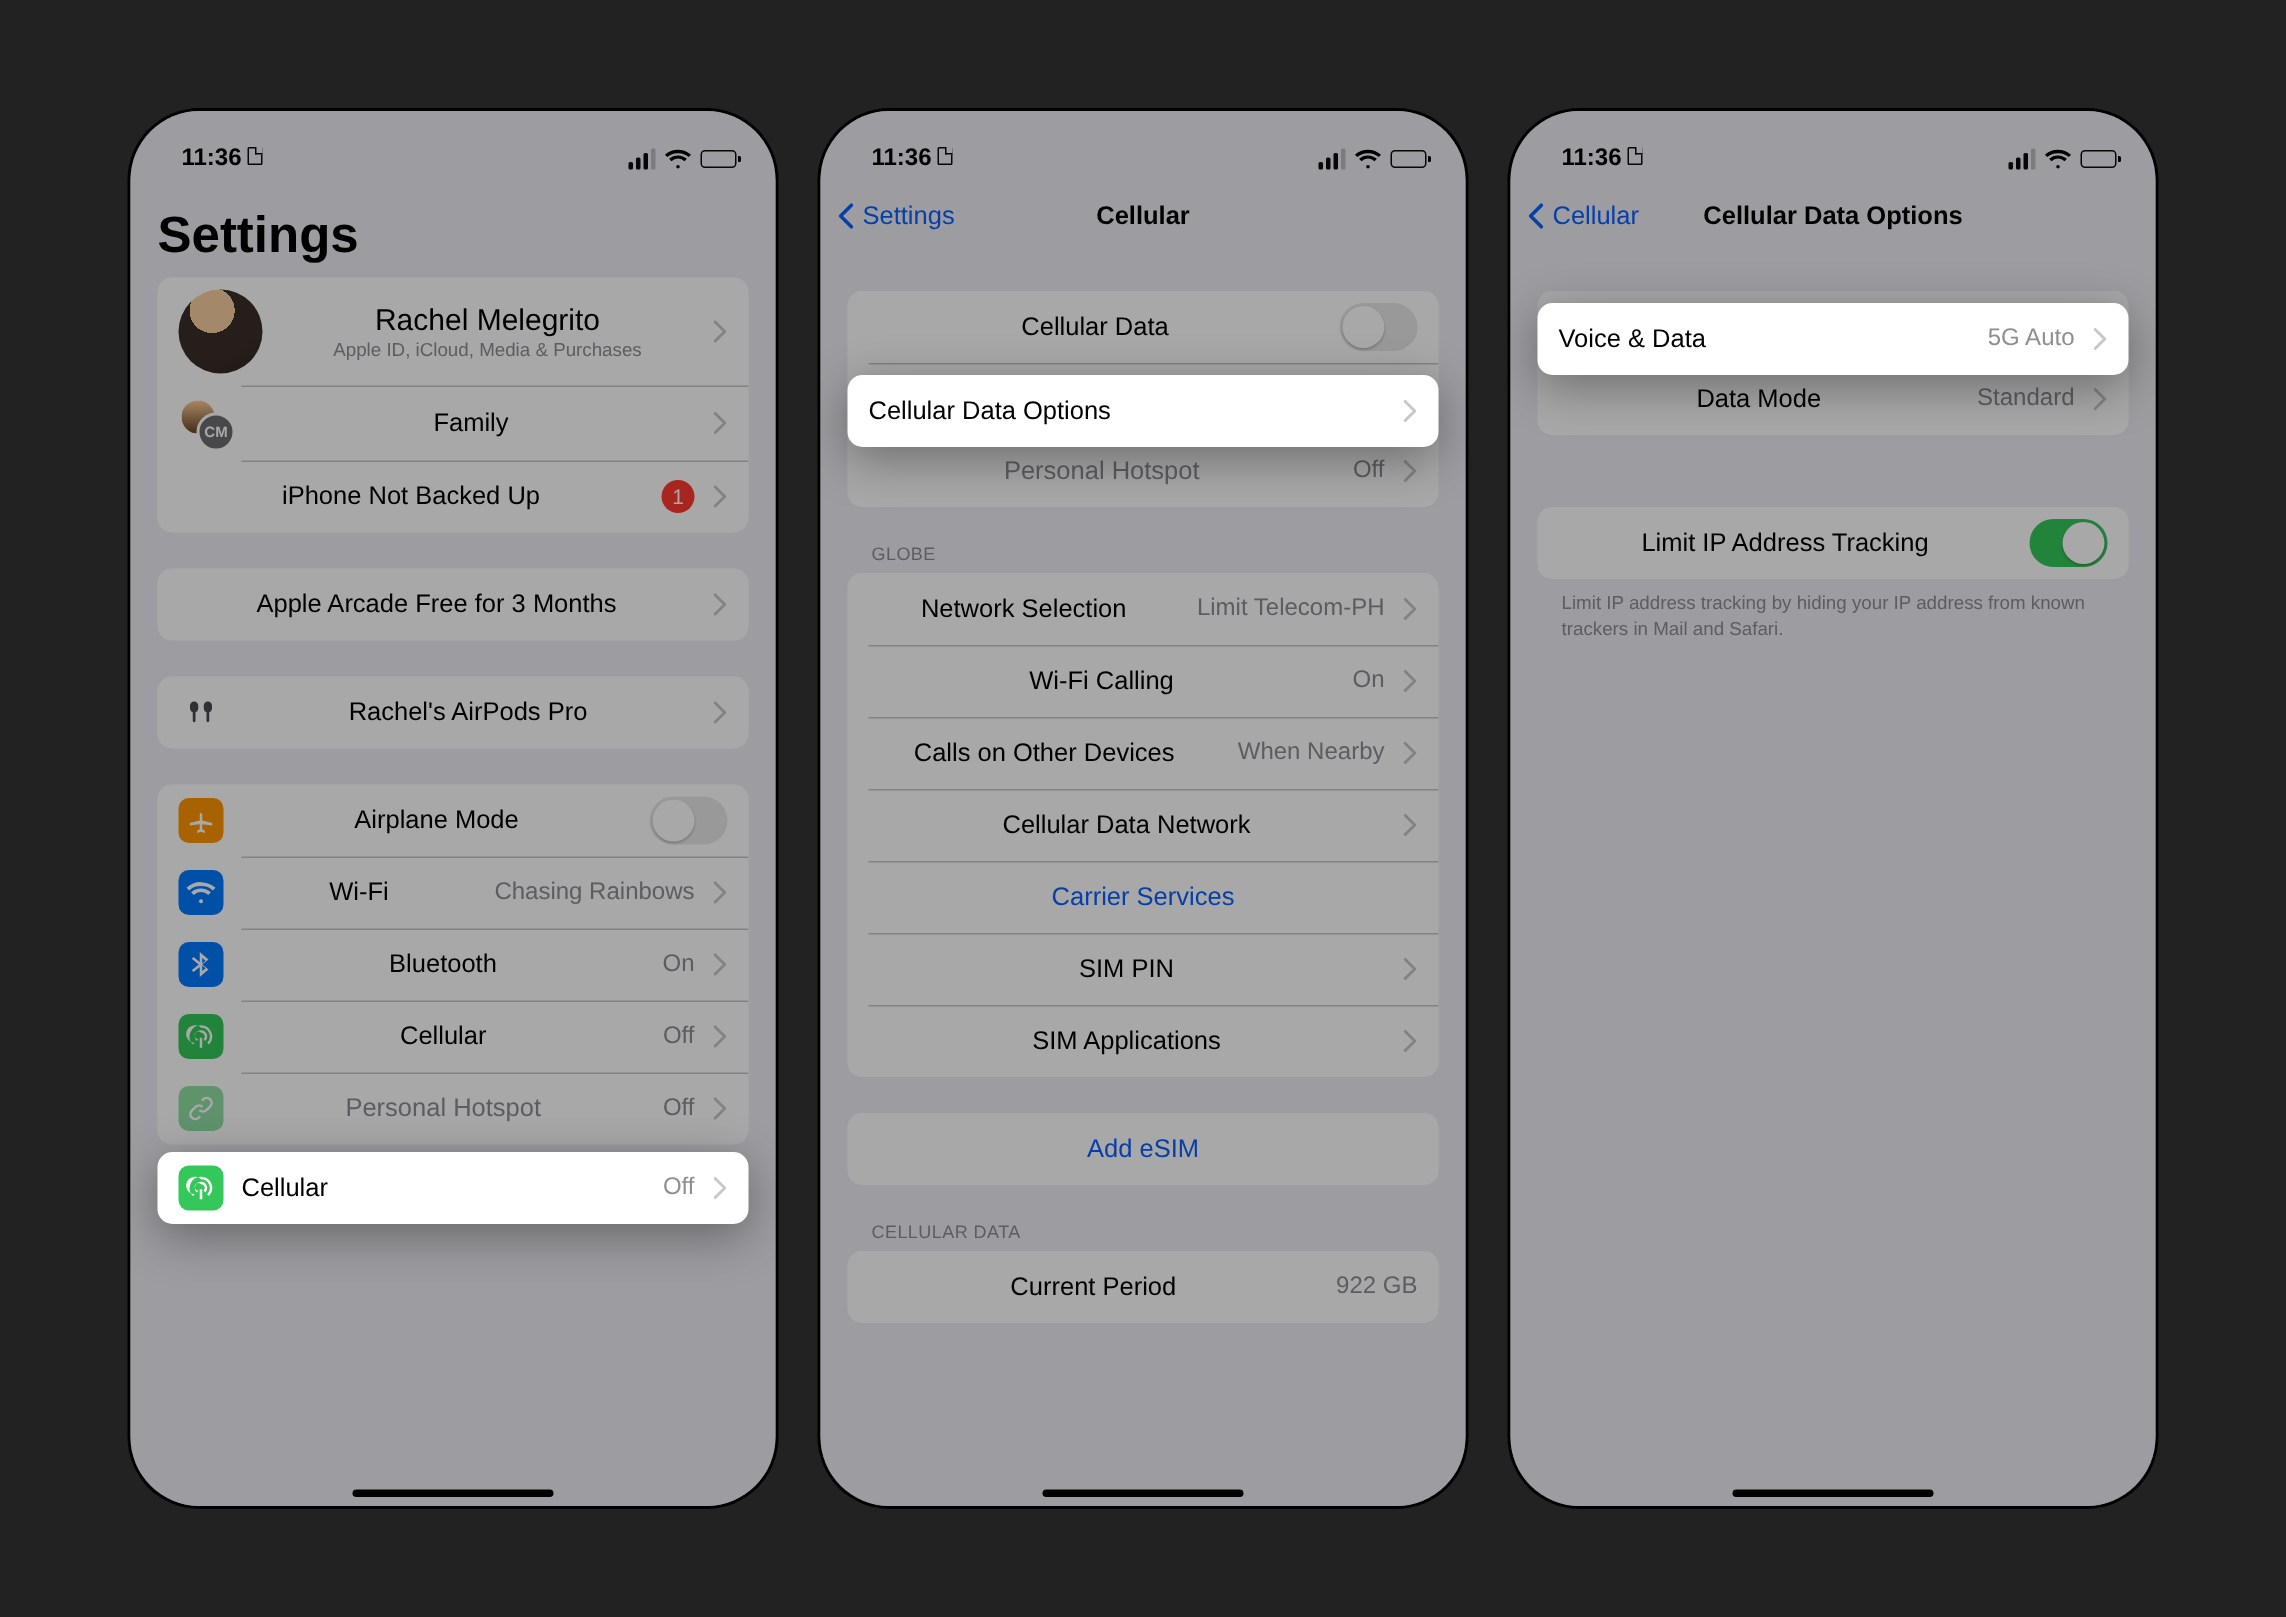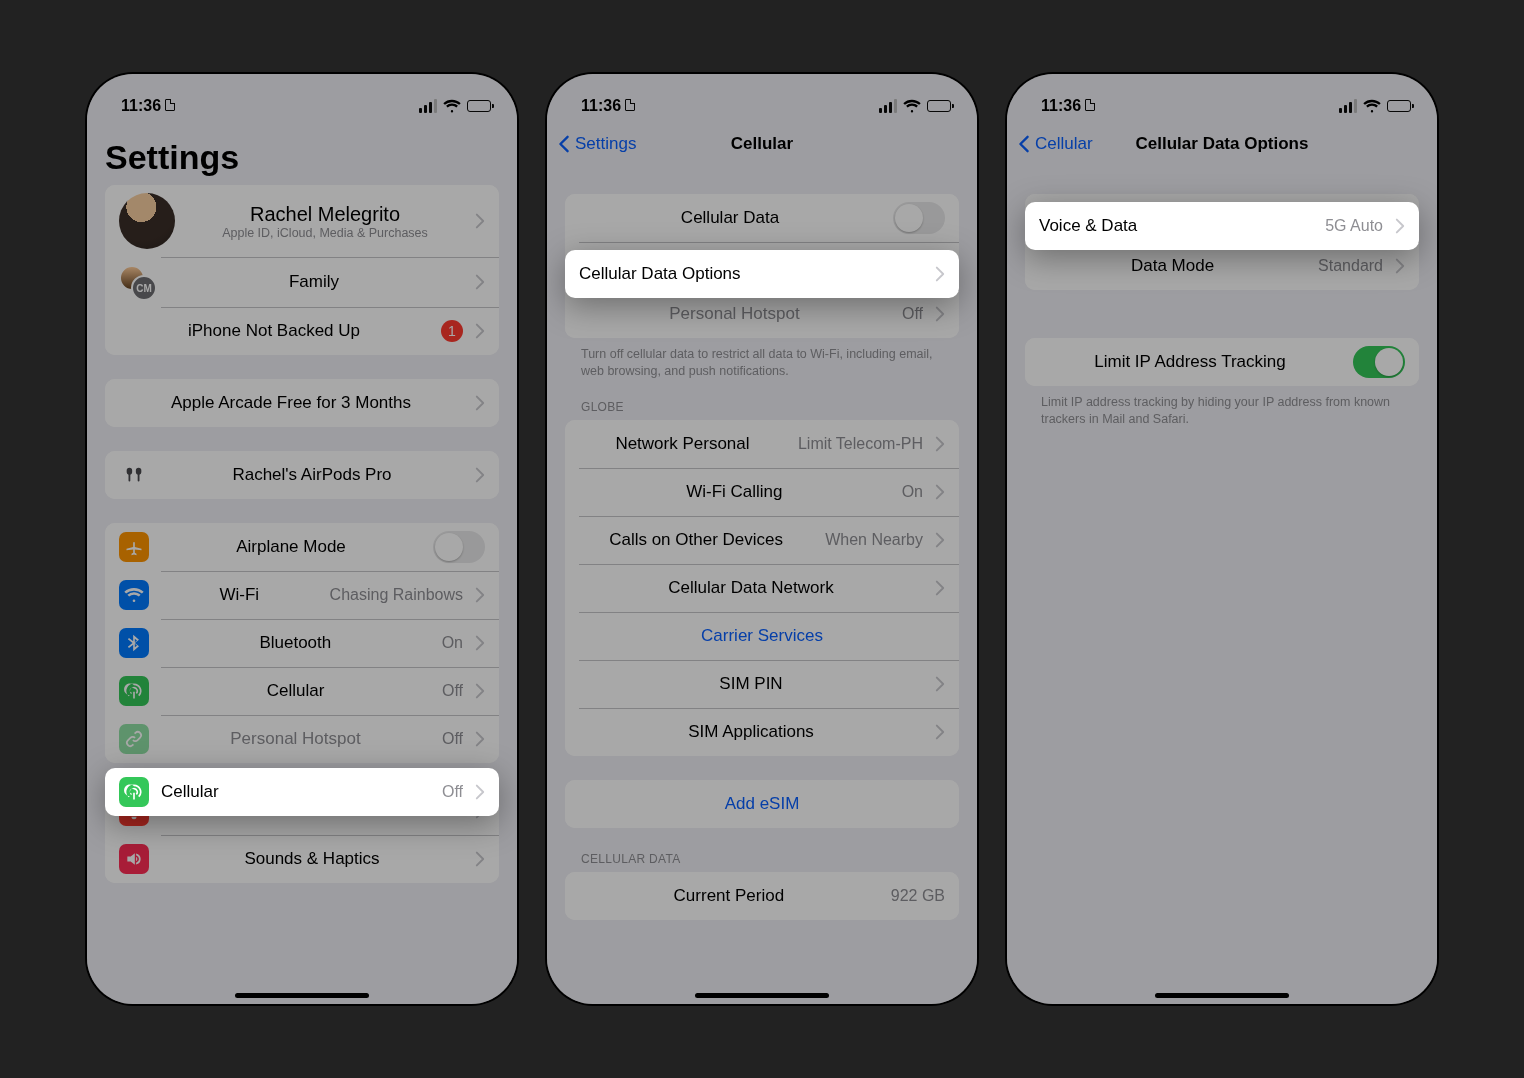--- a/index.html
+++ b/index.html
@@ -271,44 +271,20 @@
           </svg>
         </span>
       <span class="flex title">Personal Hotspot</span>
       <span class="val">Off</span>
       <svg class="chev" width="10" height="16">
           <use href="#chev"></use>
         </svg>
     </div>
   </div>
 
-  <div class="section">
-    <div class="row">
-      <span class="ic bg-red">
-          <svg width="20" height="20">
-            <use href="#bell"></use>
-          </svg>
-        </span>
-      <span class="flex title">Notifications</span>
-      <svg class="chev" width="10" height="16">
-          <use href="#chev"></use>
-        </svg>
-    </div>
-    <div class="row">
-      <span class="ic bg-pink">
-          <svg width="20" height="20">
-            <use href="#speaker"></use>
-          </svg>
-        </span>
-      <span class="flex title">Sounds &amp; Haptics</span>
-      <svg class="chev" width="10" height="16">
-          <use href="#chev"></use>
-        </svg>
-    </div>
-  </div>
 
   <div class="dim"></div>
   <div class="highlight-window" style="top:694px">
     <div class="hrow">
       <span class="ic bg-green">
           <svg width="20" height="20" style="color:#fff">
             <use href="#antenna"></use>
           </svg>
         </span>
       <span class="flex" style="font-size:17px">Cellular</span>
@@ -365,26 +341,25 @@
         </svg>
     </div>
     <div class="row noicon dim-text">
       <span class="flex title">Personal Hotspot</span>
       <span class="val">Off</span>
       <svg class="chev" width="10" height="16">
           <use href="#chev"></use>
         </svg>
     </div>
   </div>
-  <div class="footer-label" style="margin-top:-16px">Turn off cellular data to restrict all data to Wi-Fi, including email, web browsing, and push notifications.</div>
 
   <div class="header-label">GLOBE</div>
   <div class="section">
     <div class="row noicon">
-      <span class="flex title">Network Personal</span>
+      <span class="flex title">Network Selection</span>
       <span class="val">Limit Telecom-PH</span>
       <svg class="chev" width="10" height="16">
           <use href="#chev"></use>
         </svg>
     </div>
     <div class="row noicon">
       <span class="flex title">Wi-Fi Calling</span>
       <span class="val">On</span>
       <svg class="chev" width="10" height="16">
           <use href="#chev"></use>

